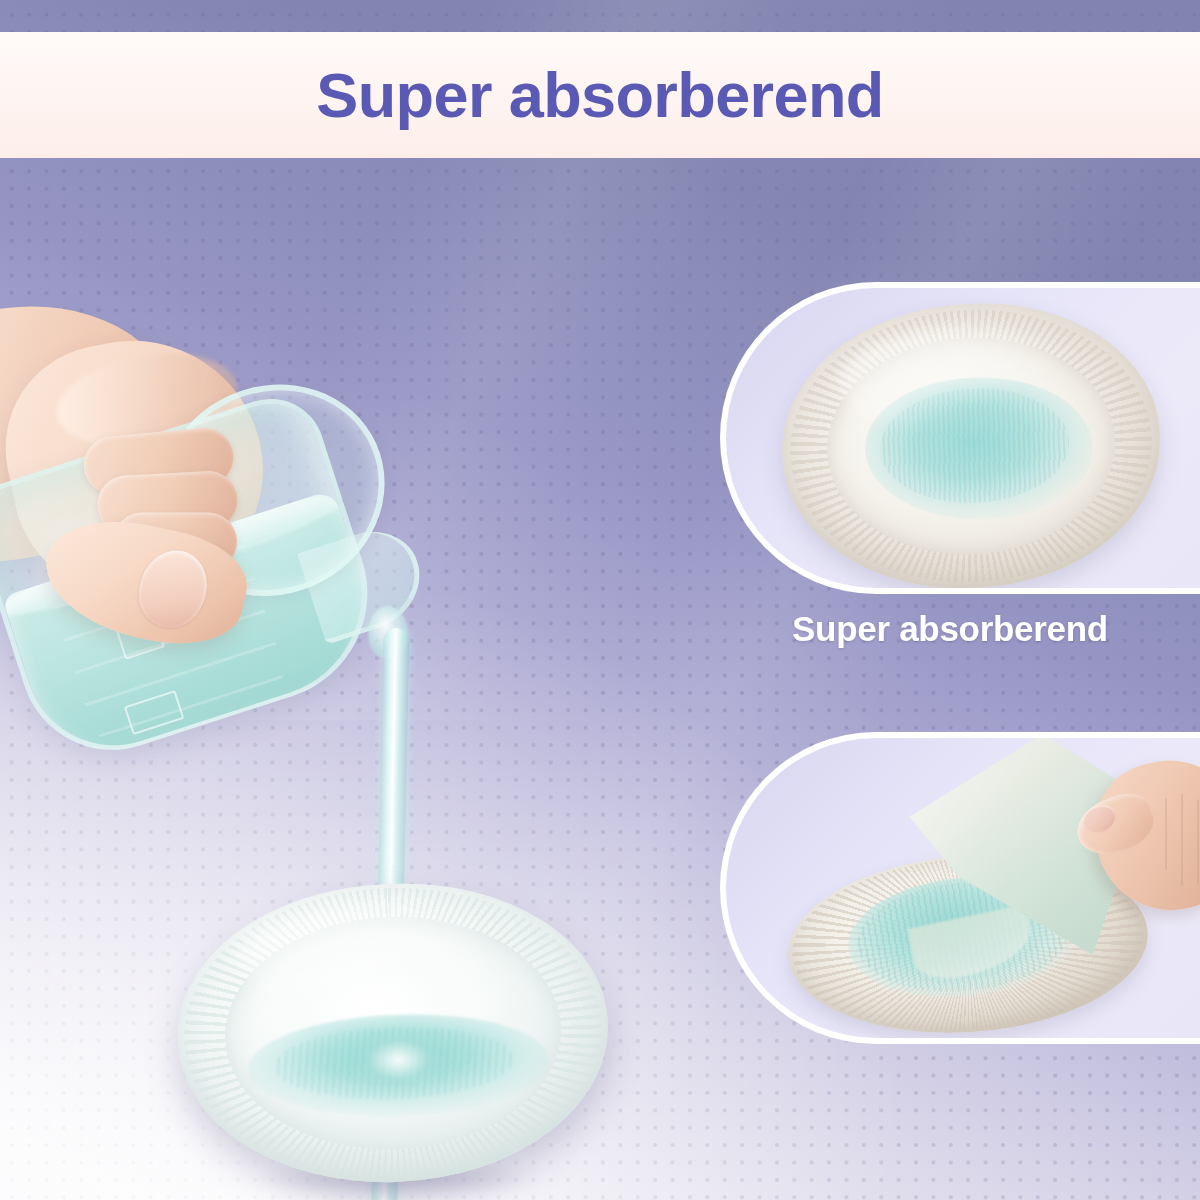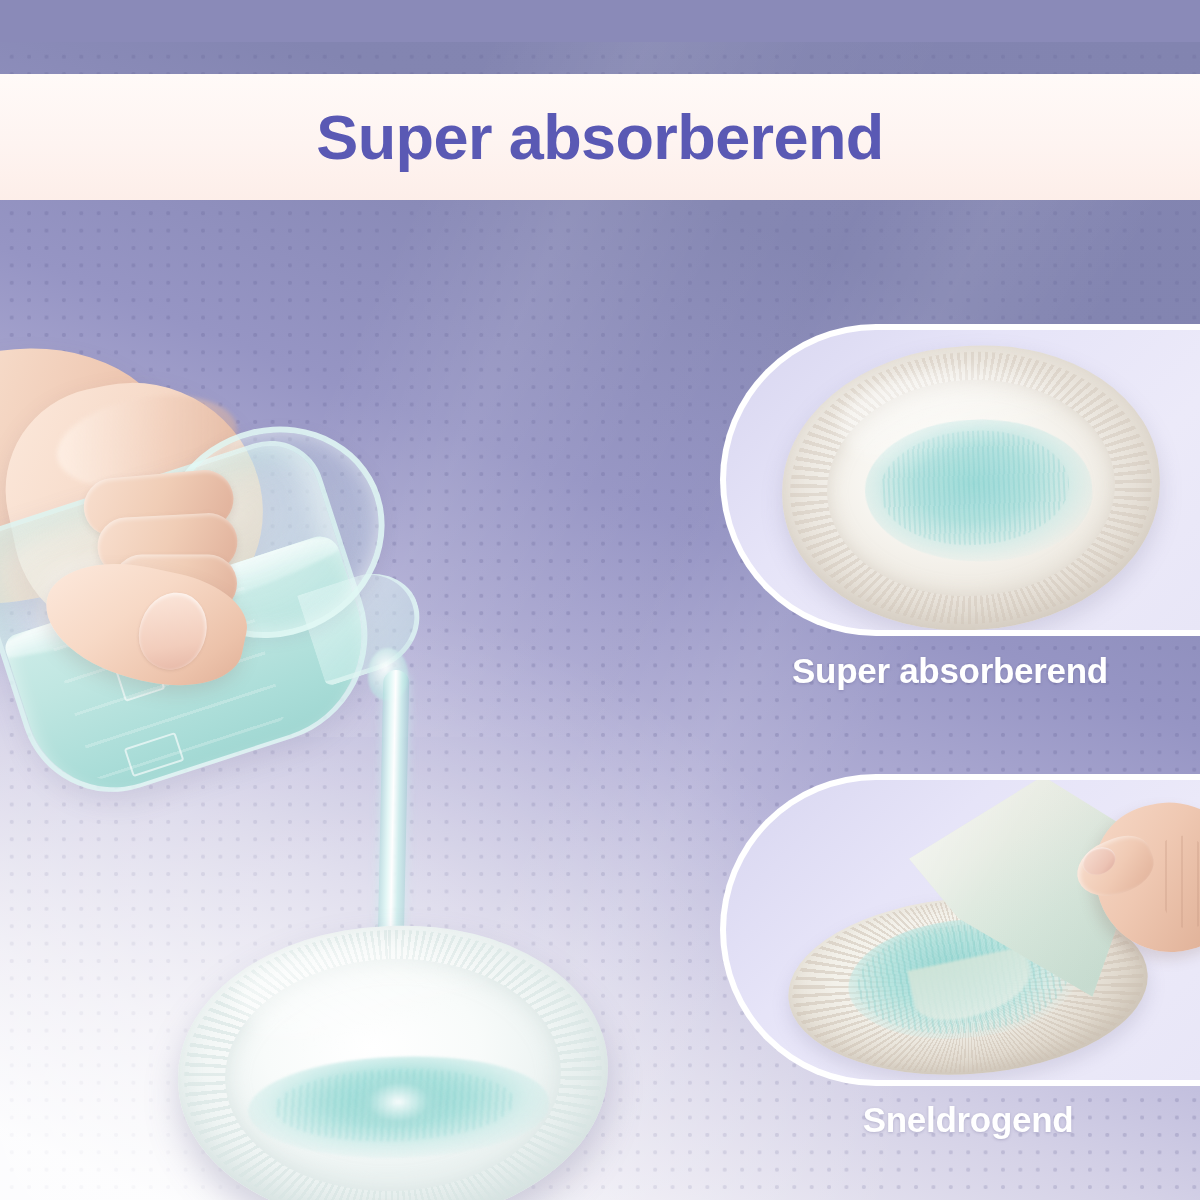--- a/index.html
+++ b/index.html
@@ -4,21 +4,21 @@
 <style>
   * { margin:0; padding:0; box-sizing:border-box; }
   html,body { width:1200px; height:1200px; }
   body {
     font-family:"Liberation Sans", sans-serif;
     position:relative; overflow:hidden;
     background:#8a8ab8;
   }
 
   
-  #stage { position:absolute; inset:0; overflow:hidden;margin-top:42px; }
+  #stage { position:absolute; inset:0; overflow:hidden; }
 
   .bg-base{
     position:absolute; inset:0;
     background:
       linear-gradient(202deg,
         #8284b0 0%,
         #8385b1 22%,
         #9695c4 42%,
         #b6b3d8 58%,
         #d5d2e7 72%,
@@ -466,15 +466,14 @@
         <div class="sheet-shade"></div>
       </div>
       <div class="hand2">
         <div class="h2-palm"></div>
         <div class="h2-crease"></div>
         <div class="h2-thumb"></div>
         <div class="h2-nail"></div>
       </div>
     </div>
   </div>
-  <div class="card-label" id="label2">Sneldrogend</div>
 
 </div>
 
 </body></html>

